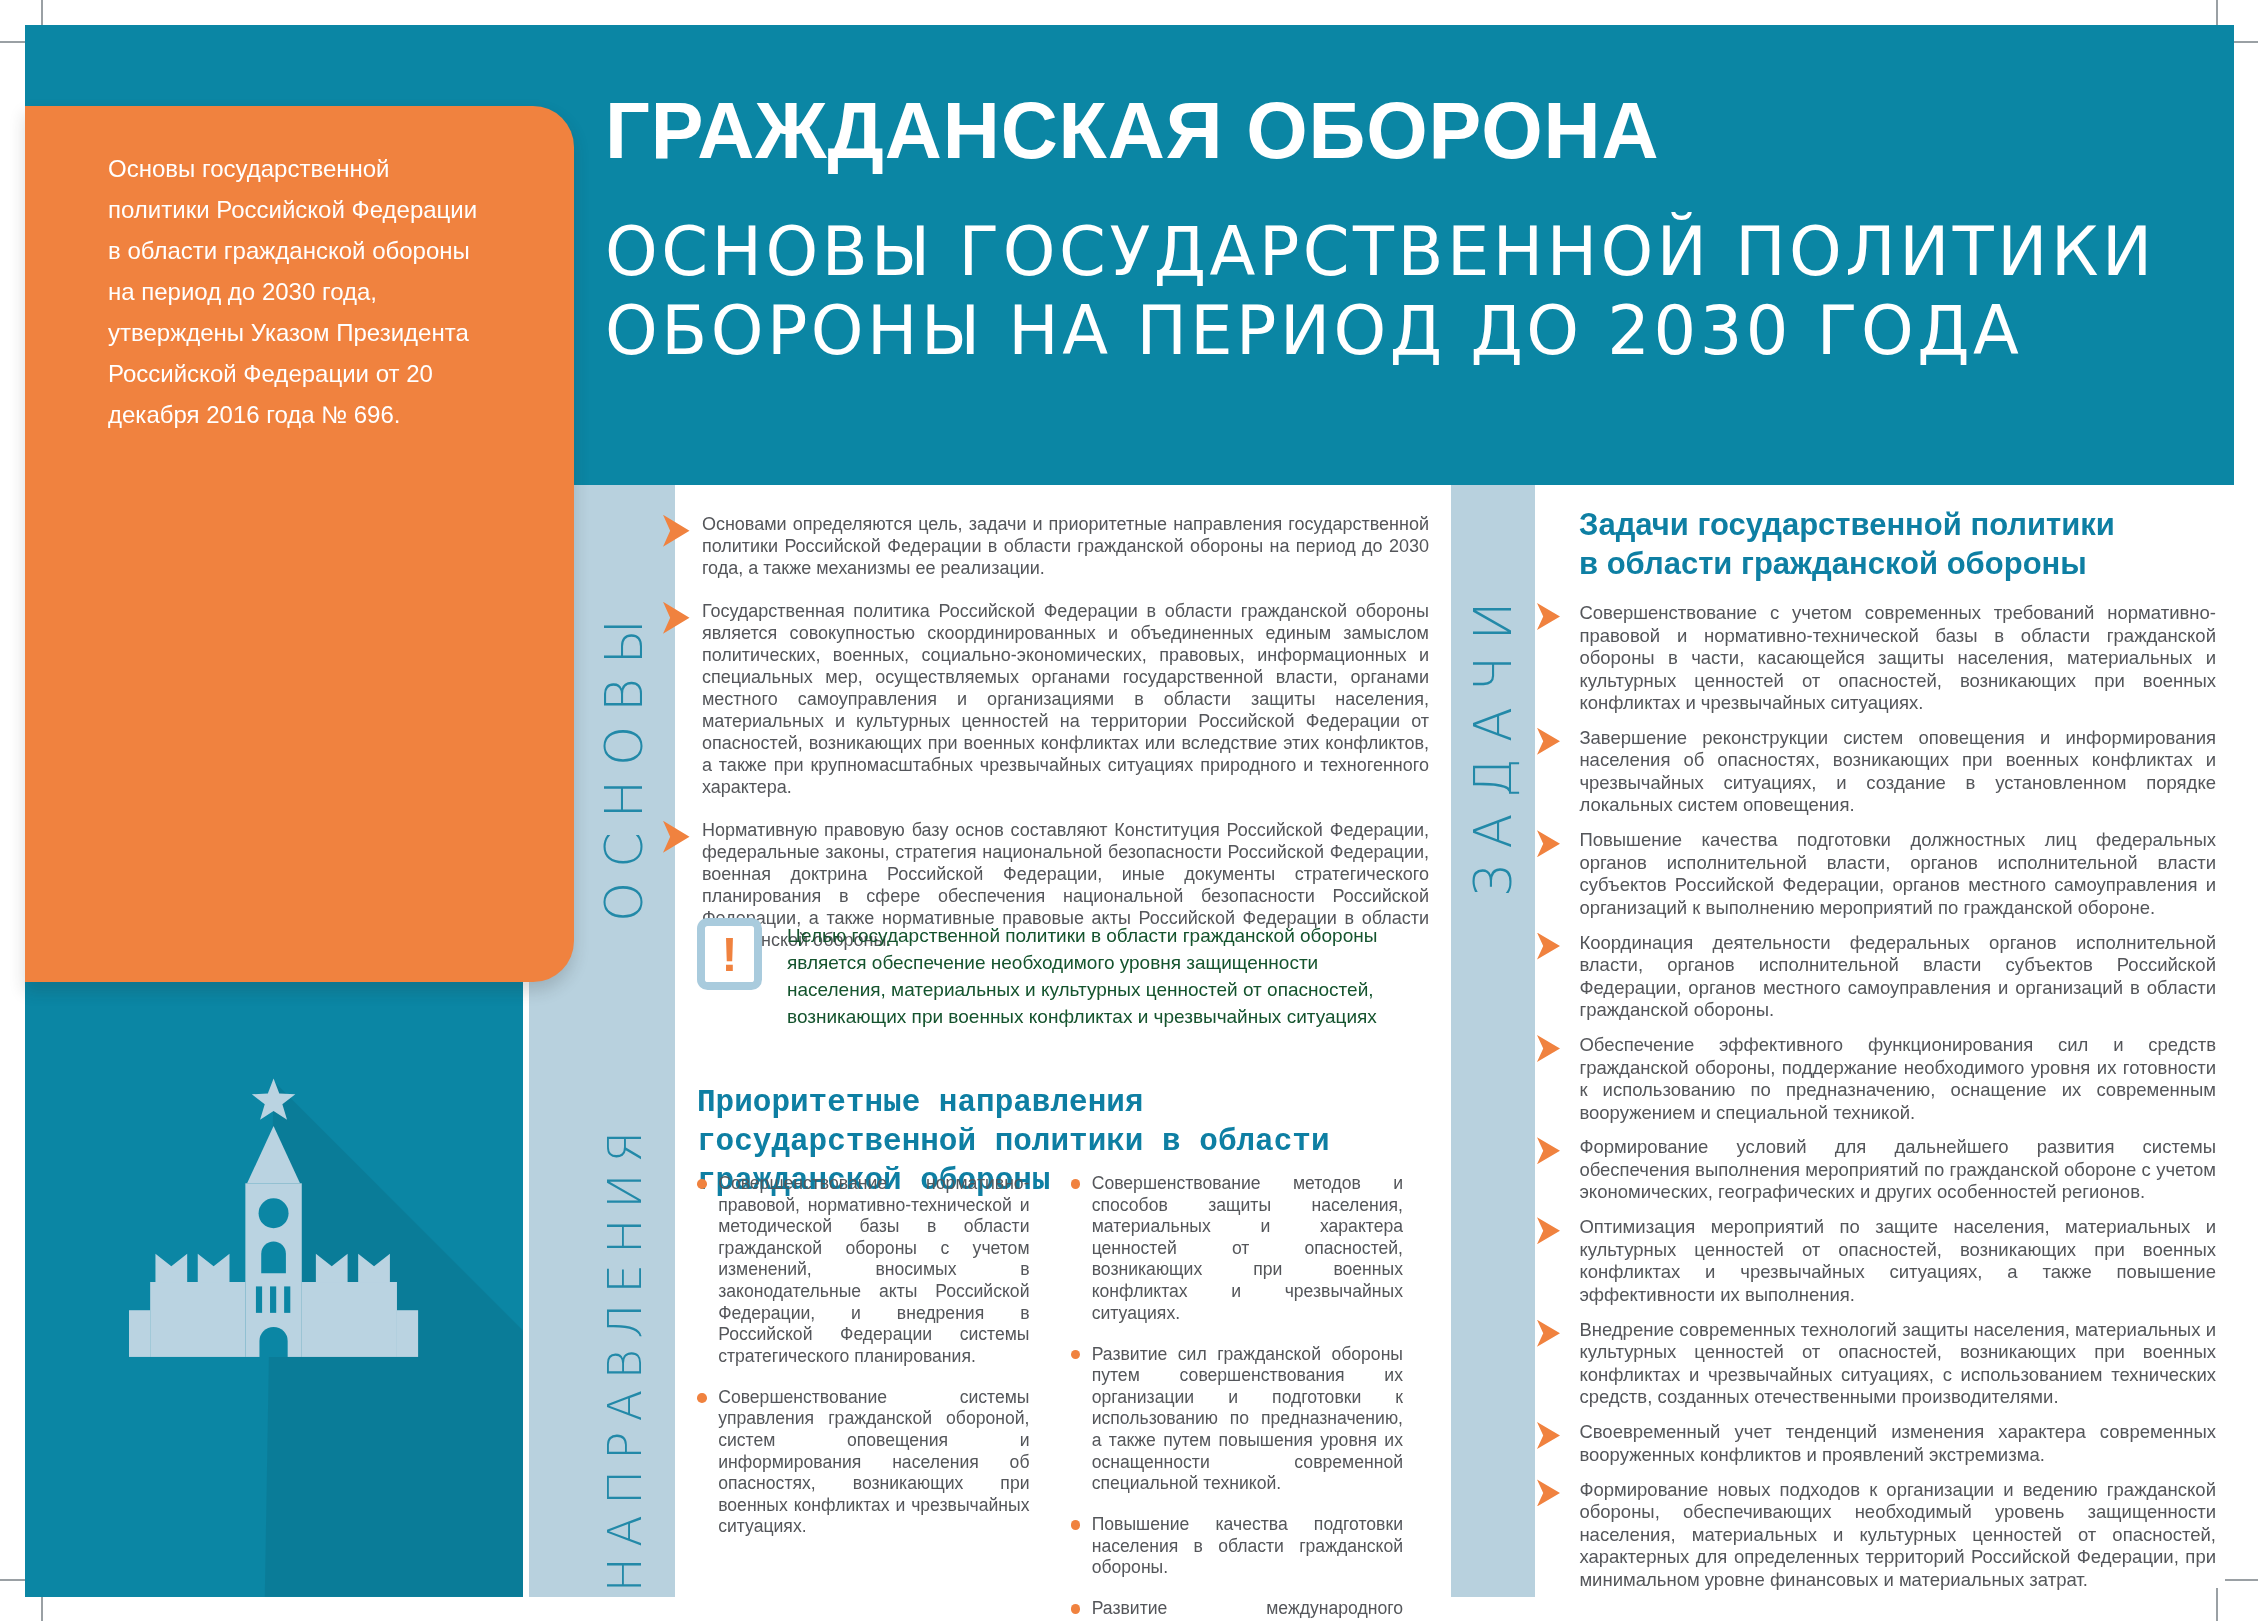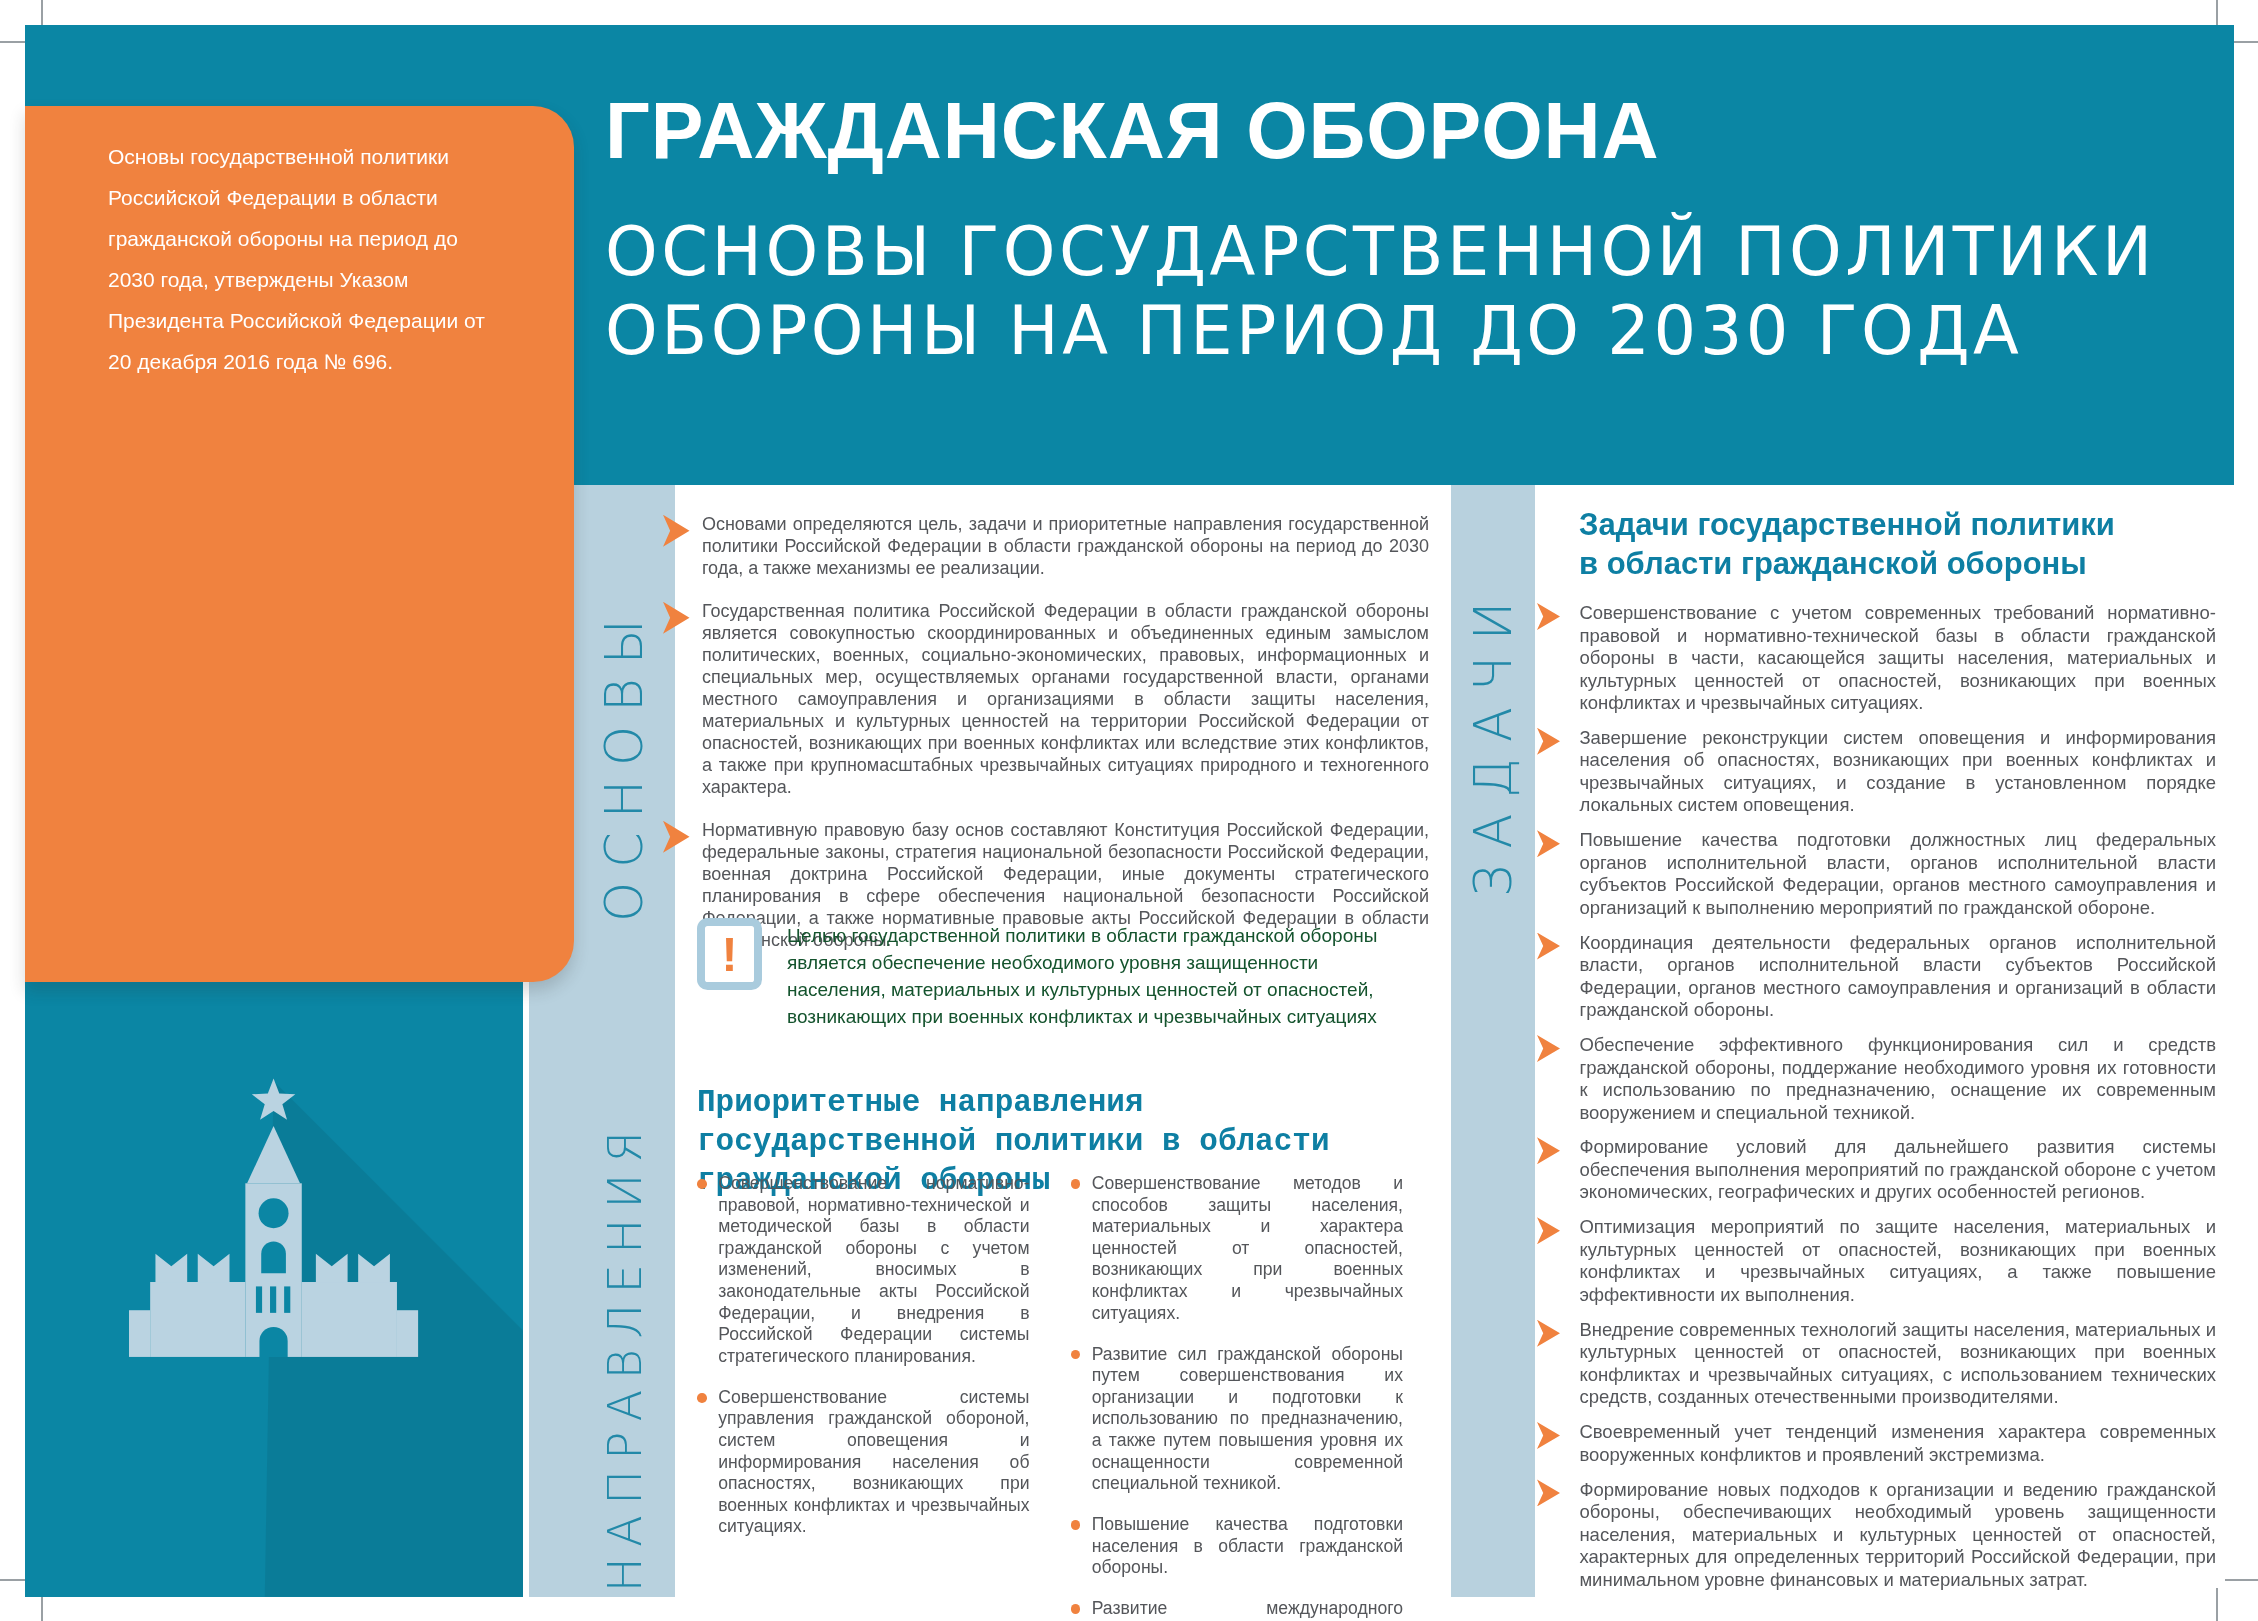--- a/index.html
+++ b/index.html
@@ -22,22 +22,22 @@
   .crop.h{height:1.8px;width:34px;}
 
   
   .title{position:absolute;left:605px;top:85px;color:#ffffff;font-size:79px;font-weight:bold;
          letter-spacing:0.9px;z-index:6;}
   .subtitle{position:absolute;left:605px;top:213px;color:#ffffff;z-index:6;
             font-family:"DejaVu Sans",sans-serif;font-weight:400;font-size:67px;line-height:79px;
             letter-spacing:3.5px;}
 
   
-  .badge-text{position:absolute;left:108px;top:136px;width:388px;color:#ffffff;
-              font-size:21px;line-height:41px;z-index:6;}
+  .badge-text{position:absolute;left:108px;top:148px;width:388px;color:#ffffff;
+              font-size:24px;line-height:41px;z-index:6;}
 
   
   .vlabel{position:absolute;color:#2289a8;z-index:3;writing-mode:vertical-rl;transform:rotate(180deg);
           font-family:"DejaVu Sans",sans-serif;font-weight:200;display:flex;align-items:center;}
   .vlabel-osnovy{left:575px;top:490px;width:99px;height:432px;font-size:51px;letter-spacing:14px;}
   .vlabel-napravleniya{left:575px;top:1001px;width:99px;height:591px;font-size:46px;letter-spacing:10.6px;}
   .vlabel-zadachi{left:1451px;top:487px;width:84px;height:410px;font-size:51px;letter-spacing:16px;}
 
   
   .arrow{flex:0 0 auto;background:#f0823f;

